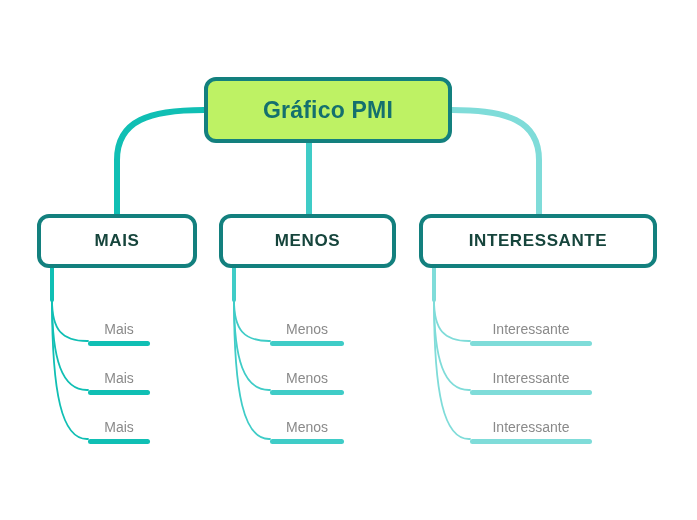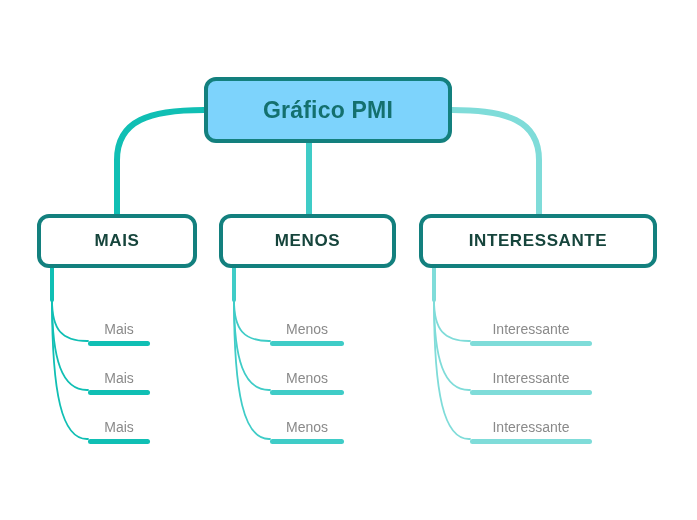--- a/index.html
+++ b/index.html
@@ -29,21 +29,21 @@
   
   .root-node {
     position: absolute;
     left: 204px;
     top: 77px;
     width: 248px;
     height: 66px;
     box-sizing: border-box;
     border: 4px solid #13807E;
     border-radius: 12px;
-    background: #7dd3fc;
+    background: #bef264;
     display: flex;
     align-items: center;
     justify-content: center;
     z-index: 4;
   }
   .root-label {
     font-size: 23px;
     font-weight: bold;
     color: #14706E;
     letter-spacing: 0.2px;

